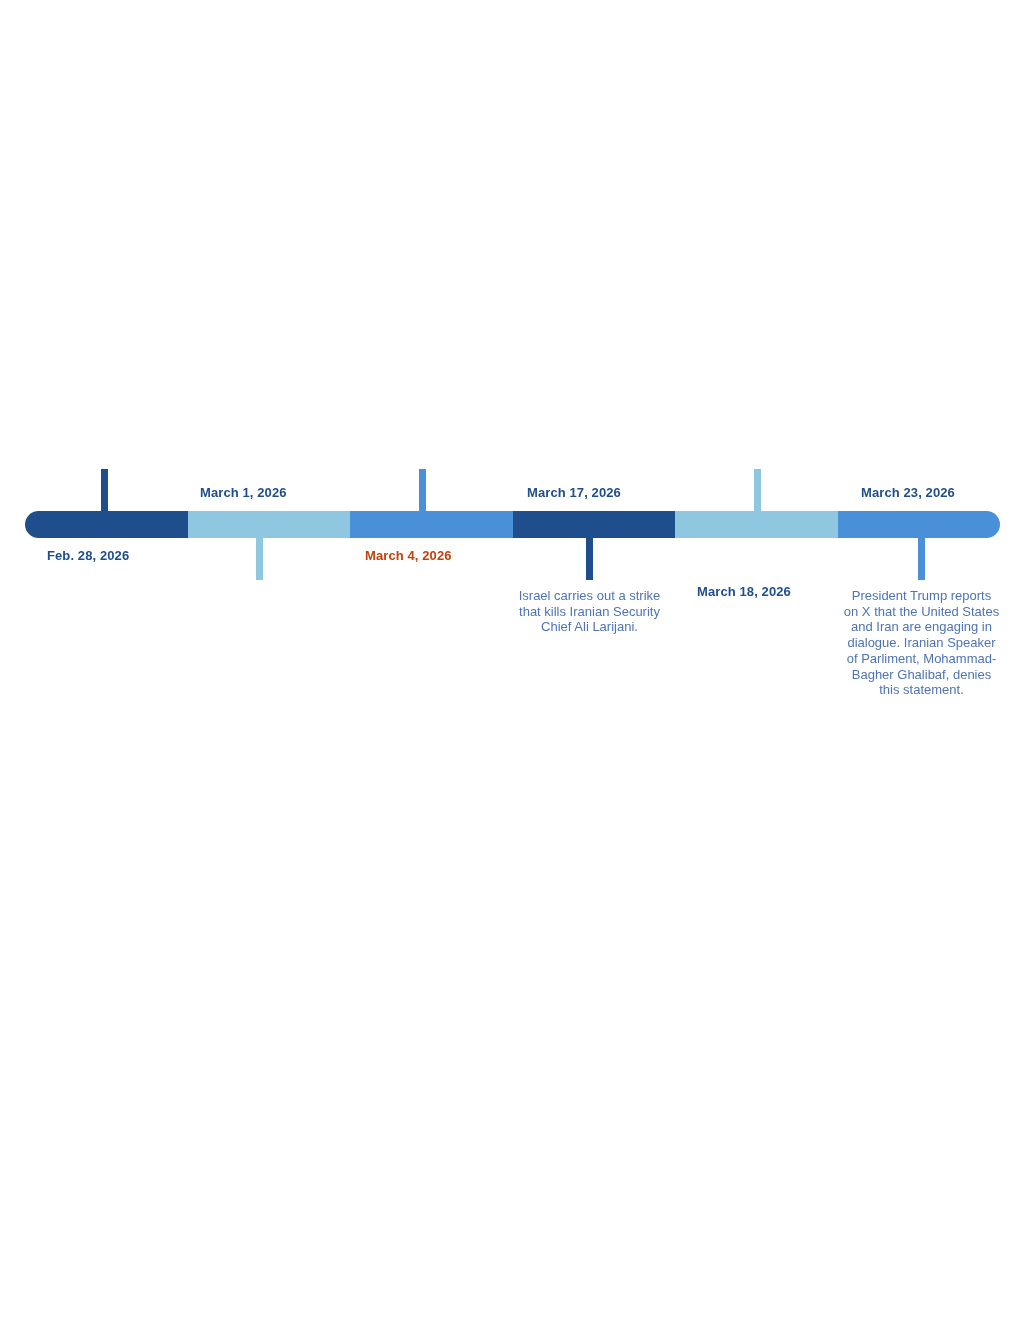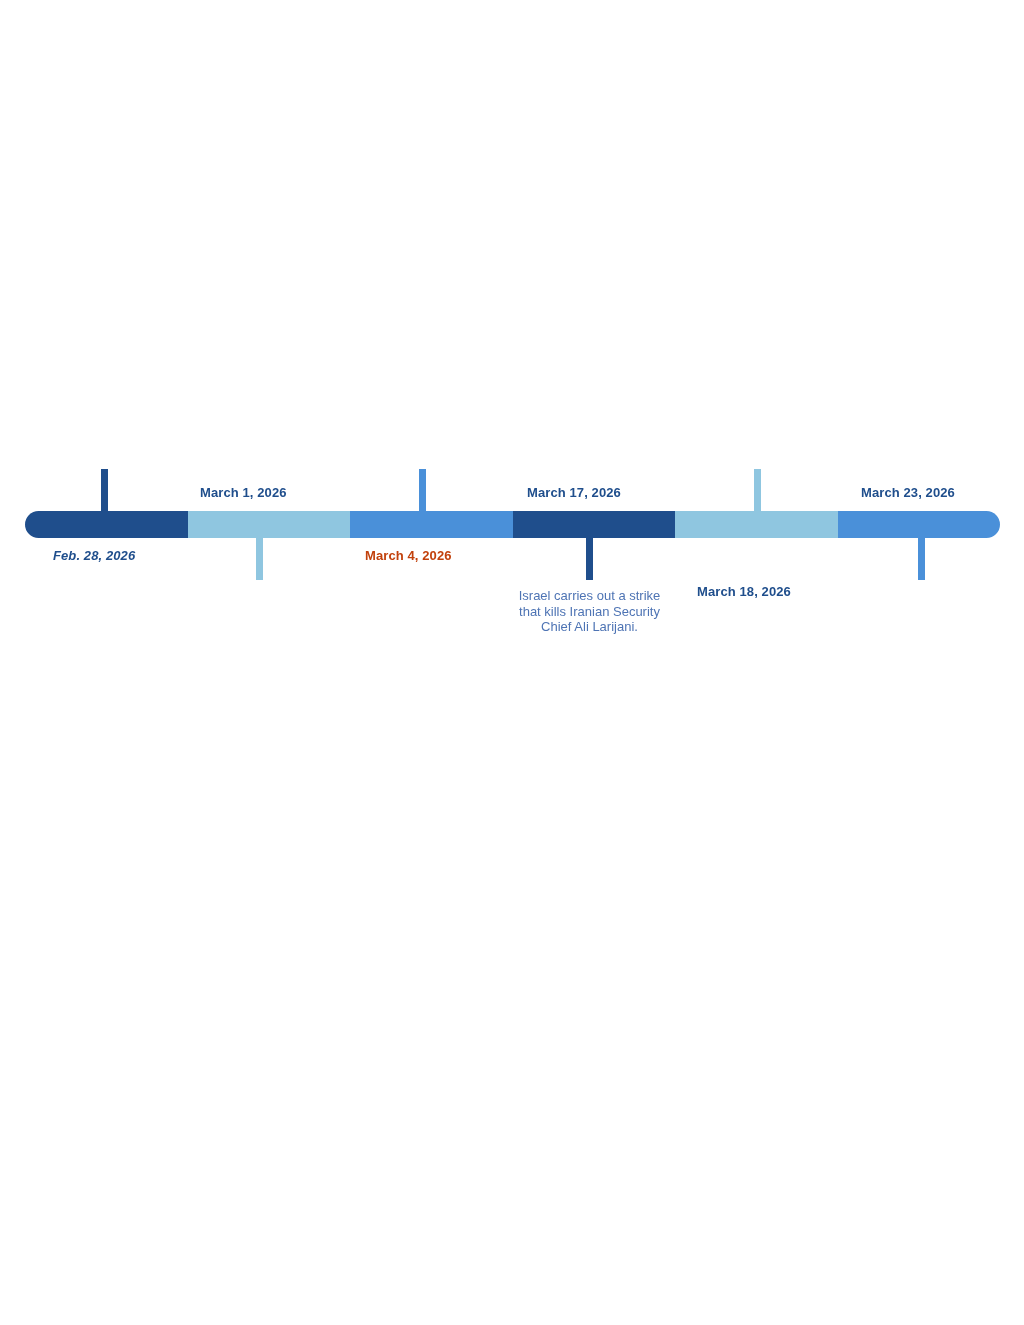--- a/index.html
+++ b/index.html
@@ -87,32 +87,33 @@
     <div class="track-seg" style="background: rgb(74, 144, 217);"></div>
   </div>
 
   <div class="stem up" style="left: 101px; top: 469px; height: 44px; background: rgb(31, 78, 140);"></div>
   <div class="stem down" style="left: 256px; top: 536px; height: 44px; background: rgb(143, 198, 224);"></div>
   <div class="stem up" style="left: 419px; top: 469px; height: 44px; background: rgb(74, 144, 217);"></div>
   <div class="stem down" style="left: 586px; top: 536px; height: 44px; background: rgb(31, 78, 140);"></div>
   <div class="stem up" style="left: 754px; top: 469px; height: 44px; background: rgb(143, 198, 224);"></div>
   <div class="stem down" style="left: 918px; top: 536px; height: 44px; background: rgb(74, 144, 217);"></div>
 
-  <div class="date-label" style="left: 53px; top: 548px; color: rgb(31, 78, 140); font-style: italic;">Feb. 28, 2026</div>
+  <div class="date-label" style="left: 47px; top: 548px; color: rgb(31, 78, 140);">Feb. 28, 2026</div>
 
   <div class="date-label" style="left: 200px; top: 485px; color: rgb(31, 78, 140);">March 1, 2026</div>
 
   <div class="date-label" style="left: 365px; top: 548px; color: #c2410c;">March 4, 2026</div>
 
   <div class="date-label" style="left: 527px; top: 485px; color: rgb(31, 78, 140); text-align: right;">March 17, 2026</div>
 
   <div class="date-label" style="left: 697px; top: 548px; color: rgb(31, 78, 140); margin-top: 36px;">March 18, 2026</div>
 
   <div class="date-label" style="left: 861px; top: 485px; color: rgb(31, 78, 140);">March 23, 2026</div>
 
 
 
 
   <div class="caption" style="left: 512px; top: 588px; width: 155px; color: rgb(78, 116, 180);">Israel carries out a strike that kills Iranian Security Chief Ali Larijani.</div>
 
 
+  <div class="caption" style="left: 843px; top: 588px; width: 157px; color: rgb(78, 116, 180);">President Trump reports on X that the United States and Iran are engaging in dialogue. Iranian Speaker of Parliment, Mohammad-Bagher Ghalibaf, denies this statement.</div>
 
 </div>
 
 </body></html>

